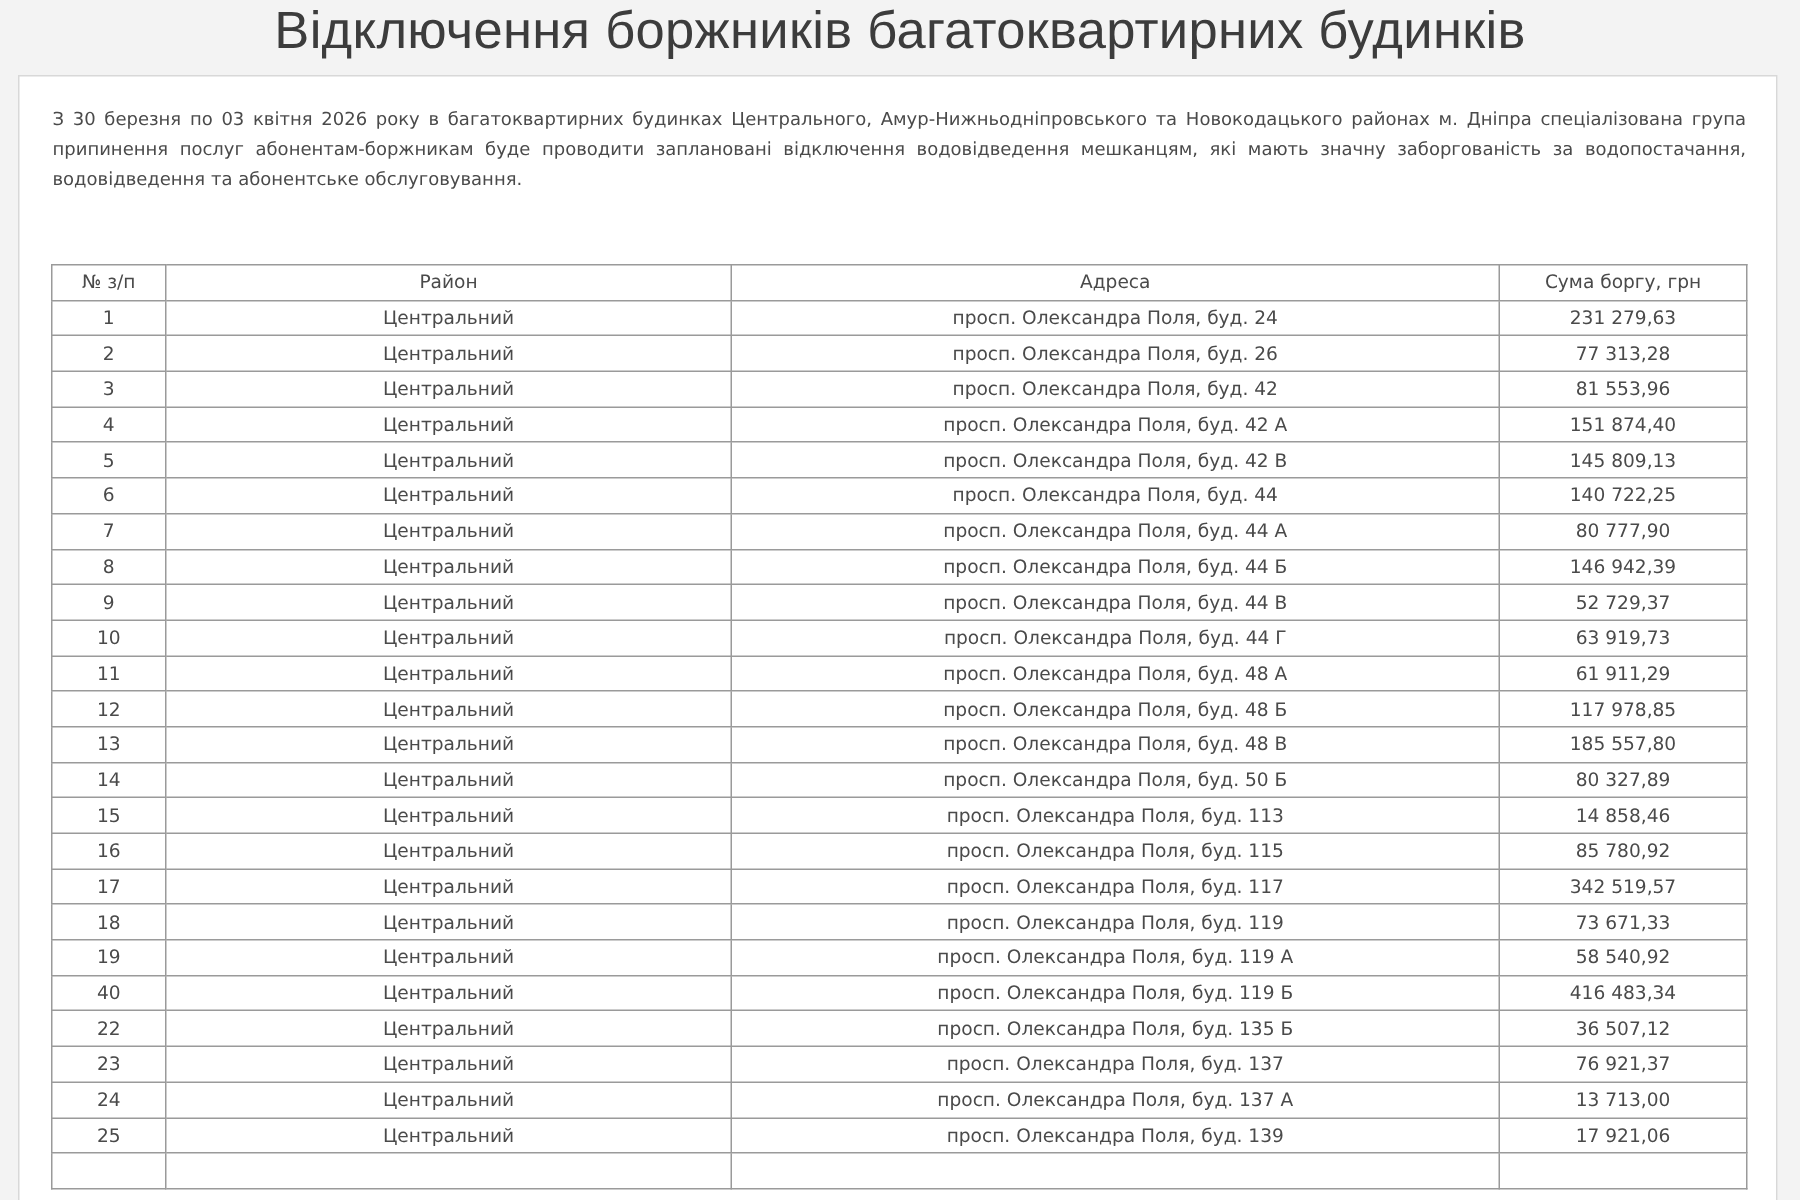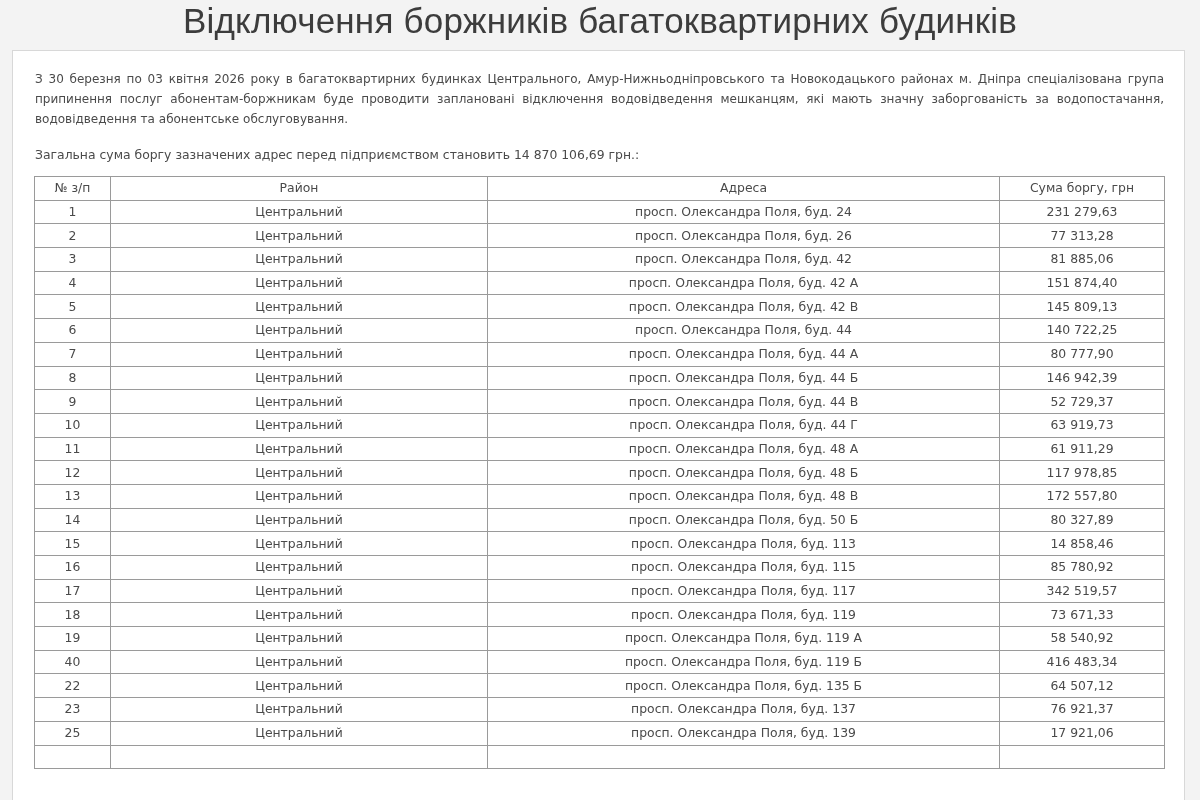--- a/index.html
+++ b/index.html
@@ -82,21 +82,20 @@
     col.c-addr { width: 512px; }
     col.c-sum { width: 165px; }
   </style>
 </head>
 <body>
 
 <h1 class="page-title">Відключення боржників багатоквартирних будинків</h1>
 
 <div class="card">
   <p class="intro">З 30 березня по 03 квітня 2026 року в багатоквартирних будинках Центрального, Амур-Нижньодніпровського та Новокодацького районах м. Дніпра спеціалізована група припинення послуг абонентам-боржникам буде проводити заплановані відключення водовідведення мешканцям, які мають значну заборгованість за водопостачання, водовідведення та абонентське обслуговування.</p>
-  <p class="total">Загальна сума боргу зазначених адрес перед підприємством становить 14 870 106,69 грн.:</p>
 
   <table class="debts">
     <colgroup>
       <col class="c-num">
         <col class="c-dist">
         <col class="c-addr">
         <col class="c-sum">
     </colgroup>
     <thead>
       <tr>
@@ -116,21 +115,21 @@
         <tr>
           <td>2</td>
           <td>Центральний</td>
           <td>просп. Олександра Поля, буд. 26</td>
           <td>77 313,28</td>
         </tr>
         <tr>
           <td>3</td>
           <td>Центральний</td>
           <td>просп. Олександра Поля, буд. 42</td>
-          <td>81 885,06</td>
+          <td>81 553,96</td>
         </tr>
         <tr>
           <td>4</td>
           <td>Центральний</td>
           <td>просп. Олександра Поля, буд. 42 А</td>
           <td>151 874,40</td>
         </tr>
         <tr>
           <td>5</td>
           <td>Центральний</td>
@@ -176,21 +175,21 @@
         <tr>
           <td>12</td>
           <td>Центральний</td>
           <td>просп. Олександра Поля, буд. 48 Б</td>
           <td>117 978,85</td>
         </tr>
         <tr>
           <td>13</td>
           <td>Центральний</td>
           <td>просп. Олександра Поля, буд. 48 В</td>
-          <td>172 557,80</td>
+          <td>185 557,80</td>
         </tr>
         <tr>
           <td>14</td>
           <td>Центральний</td>
           <td>просп. Олександра Поля, буд. 50 Б</td>
           <td>80 327,89</td>
         </tr>
         <tr>
           <td>15</td>
           <td>Центральний</td>
@@ -224,27 +223,33 @@
         <tr>
           <td>40</td>
           <td>Центральний</td>
           <td>просп. Олександра Поля, буд. 119 Б</td>
           <td>416 483,34</td>
         </tr>
         <tr>
           <td>22</td>
           <td>Центральний</td>
           <td>просп. Олександра Поля, буд. 135 Б</td>
-          <td>64 507,12</td>
+          <td>36 507,12</td>
         </tr>
         <tr>
           <td>23</td>
           <td>Центральний</td>
           <td>просп. Олександра Поля, буд. 137</td>
           <td>76 921,37</td>
+        </tr>
+        <tr>
+          <td>24</td>
+          <td>Центральний</td>
+          <td>просп. Олександра Поля, буд. 137 А</td>
+          <td>13 713,00</td>
         </tr>
         <tr>
           <td>25</td>
           <td>Центральний</td>
           <td>просп. Олександра Поля, буд. 139</td>
           <td>17 921,06</td>
         </tr>
         <tr>
           <td></td>
           <td></td>

